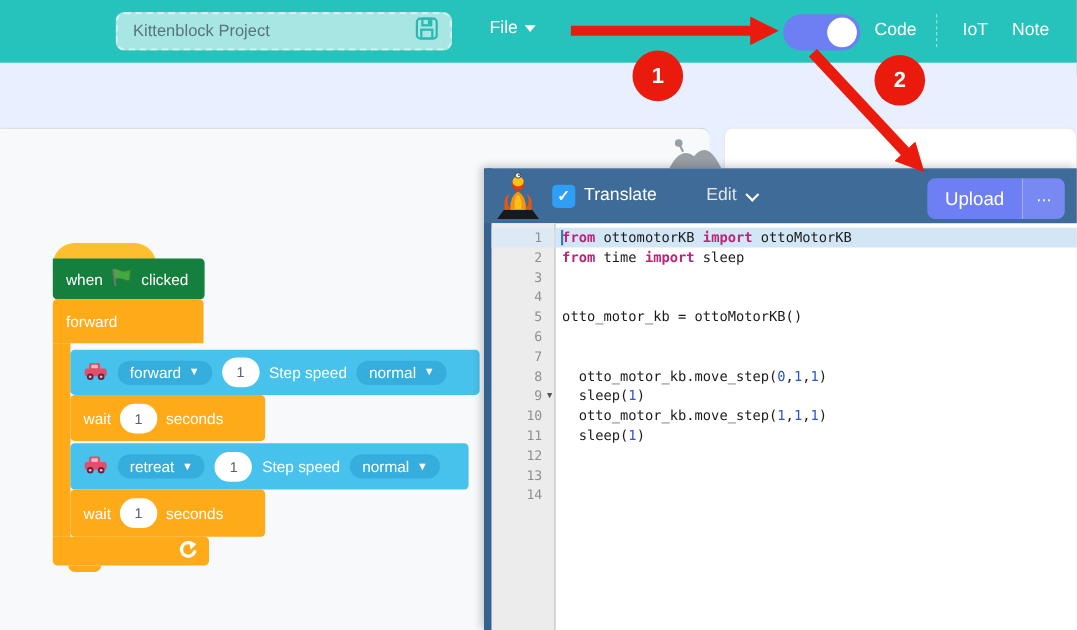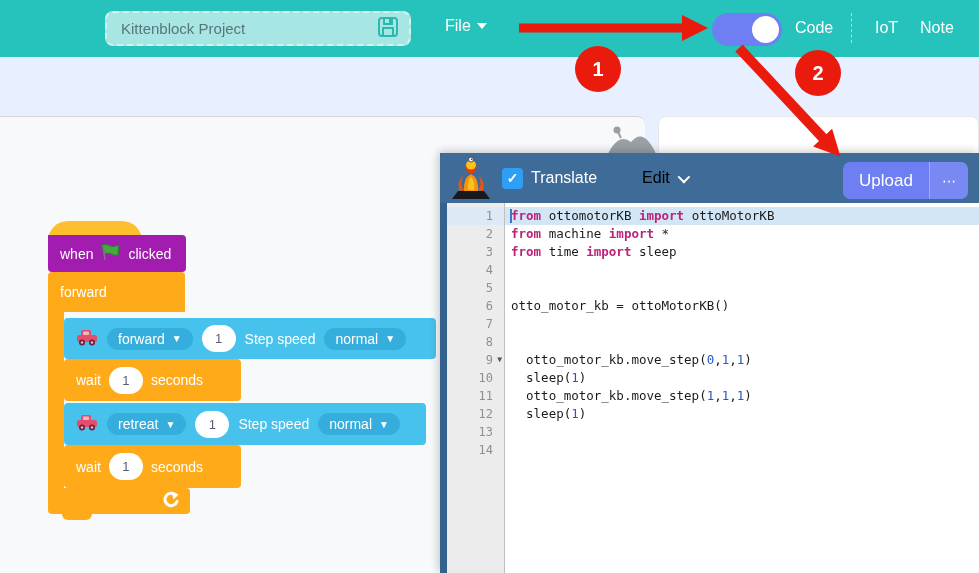--- a/index.html
+++ b/index.html
@@ -36,21 +36,21 @@
 
   
   .workspace-left{left:0;top:116px;width:645px;height:457px;background:#f8f9fa;
     border-top:1px solid #d5d5d5;border-radius:0 8px 0 0;}
   .stage-panel{left:658px;top:116px;width:321px;height:457px;background:#fff;
     border-radius:8px 8px 0 0;border:1px solid #e8e8e8;box-sizing:border-box;}
 
   
   .block{position:absolute;color:#fff;font-size:14px;font-weight:500;
     display:flex;align-items:center;border-radius:4px;}
-  .gold{background:#a21caf;}
+  .gold{background:#15803d;}
   .orange{background:#ffab19;}
   .blue{background:#47c2ec;}
   .hat-dome{left:48px;top:221px;width:94px;height:20px;background:#fdbf2e;border-radius:47px 47px 0 0;}
   .hat-body{left:48px;top:235px;width:138px;height:37px;padding:0 12px;gap:7px;box-sizing:border-box;border-radius:0 4px 4px 4px;}
   .forever-top{left:48px;top:272px;width:137px;height:40px;padding:0 12px;box-sizing:border-box;border-radius:4px 4px 0 0;}
   .forever-arm{left:48px;top:312px;width:16px;height:176px;background:#ffab19;}
   .forever-bottom{left:48px;top:488px;width:142px;height:26px;border-radius:0 4px 4px 4px;justify-content:flex-end;padding-right:10px;box-sizing:border-box;}
   .forever-bottom .bump{position:absolute;left:14px;bottom:-6px;width:30px;height:6px;background:#ffab19;border-radius:0 0 6px 6px;}
   .motor1{left:64px;top:318px;width:372px;height:41px;padding:0 12px;gap:9px;box-sizing:border-box;}
   .wait1{left:64px;top:359px;width:177px;height:42px;padding:0 12px;gap:8px;box-sizing:border-box;}
@@ -63,21 +63,21 @@
 
   
   .code-panel{left:440px;top:153px;width:539px;height:420px;background:#fff;
     border-radius:4px 0 0 0;box-shadow:-2px -2px 8px rgba(0,0,0,.2);}
   .panel-strip{position:absolute;left:0;top:0;width:7px;height:420px;background:#35618e;}
   .panel-header{position:absolute;left:0;top:0;width:539px;height:50px;background:#3e6b97;
     border-radius:4px 0 0 0;display:flex;align-items:center;}
   .checkbox{width:21px;height:21px;background:#2f9ff5;border-radius:4px;margin-left:62px;
     display:flex;align-items:center;justify-content:center;color:#fff;font-size:14px;font-weight:bold;cursor:pointer;}
   .translate-lbl{color:#fff;font-size:16px;margin-left:8px;}
-  .edit-menu{color:#000000;font-size:16px;margin-left:45px;display:flex;align-items:center;gap:8px;cursor:pointer;}
+  .edit-menu{color:#e5e5e5;font-size:16px;margin-left:45px;display:flex;align-items:center;gap:8px;cursor:pointer;}
   .chev{width:7px;height:7px;border-right:2px solid #fff;border-bottom:2px solid #fff;
     transform:rotate(45deg) translateY(-2px);display:inline-block;}
   .upload-group{position:absolute;left:403px;top:9px;width:125px;height:37px;background:#6d7ff3;
     border-radius:7px;display:flex;overflow:hidden;}
   .upload-btn{flex:1;display:flex;align-items:center;justify-content:center;color:#fff;font-size:17px;cursor:pointer;}
   .more-btn{width:38px;border-left:1px solid rgba(255,255,255,.3);background:rgba(255,255,255,.08);
     display:flex;align-items:center;justify-content:center;color:#fff;font-size:14px;cursor:pointer;}
   .editor{position:absolute;left:7px;top:50px;width:532px;height:370px;display:flex;
     font-family:"DejaVu Sans Mono",monospace;font-size:12.5px;}
   .gutter{width:58px;background:#ececec;border-right:1px solid #c0c0c0;padding-top:4px;box-sizing:border-box;}
@@ -278,21 +278,20 @@
         <div class="gutter-row">8</div>
         <div class="gutter-row">9<span class="fold">▼</span></div>
         <div class="gutter-row">10</div>
         <div class="gutter-row">11</div>
         <div class="gutter-row">12</div>
         <div class="gutter-row">13</div>
         <div class="gutter-row">14</div>
       </div>
     <div class="code-lines">
         <div class="code-row active"><span class="caret"></span><span class="kw">from</span><span class="pl"> ottomotorKB </span><span class="kw">import</span><span class="pl"> ottoMotorKB</span></div>
-        <div class="code-row"><span class="kw">from</span><span class="pl"> machine </span><span class="kw">import</span><span class="pl"> *</span></div>
         <div class="code-row"><span class="kw">from</span><span class="pl"> time </span><span class="kw">import</span><span class="pl"> sleep</span></div>
         <div class="code-row"></div>
         <div class="code-row"></div>
         <div class="code-row"><span class="pl">otto_motor_kb = ottoMotorKB()</span></div>
         <div class="code-row"></div>
         <div class="code-row"></div>
         <div class="code-row"><span class="pl">  otto_motor_kb.move_step(</span><span class="num">0</span><span class="pl">,</span><span class="num">1</span><span class="pl">,</span><span class="num">1</span><span class="pl">)</span></div>
         <div class="code-row"><span class="pl">  sleep(</span><span class="num">1</span><span class="pl">)</span></div>
         <div class="code-row"><span class="pl">  otto_motor_kb.move_step(</span><span class="num">1</span><span class="pl">,</span><span class="num">1</span><span class="pl">,</span><span class="num">1</span><span class="pl">)</span></div>
         <div class="code-row"><span class="pl">  sleep(</span><span class="num">1</span><span class="pl">)</span></div>

